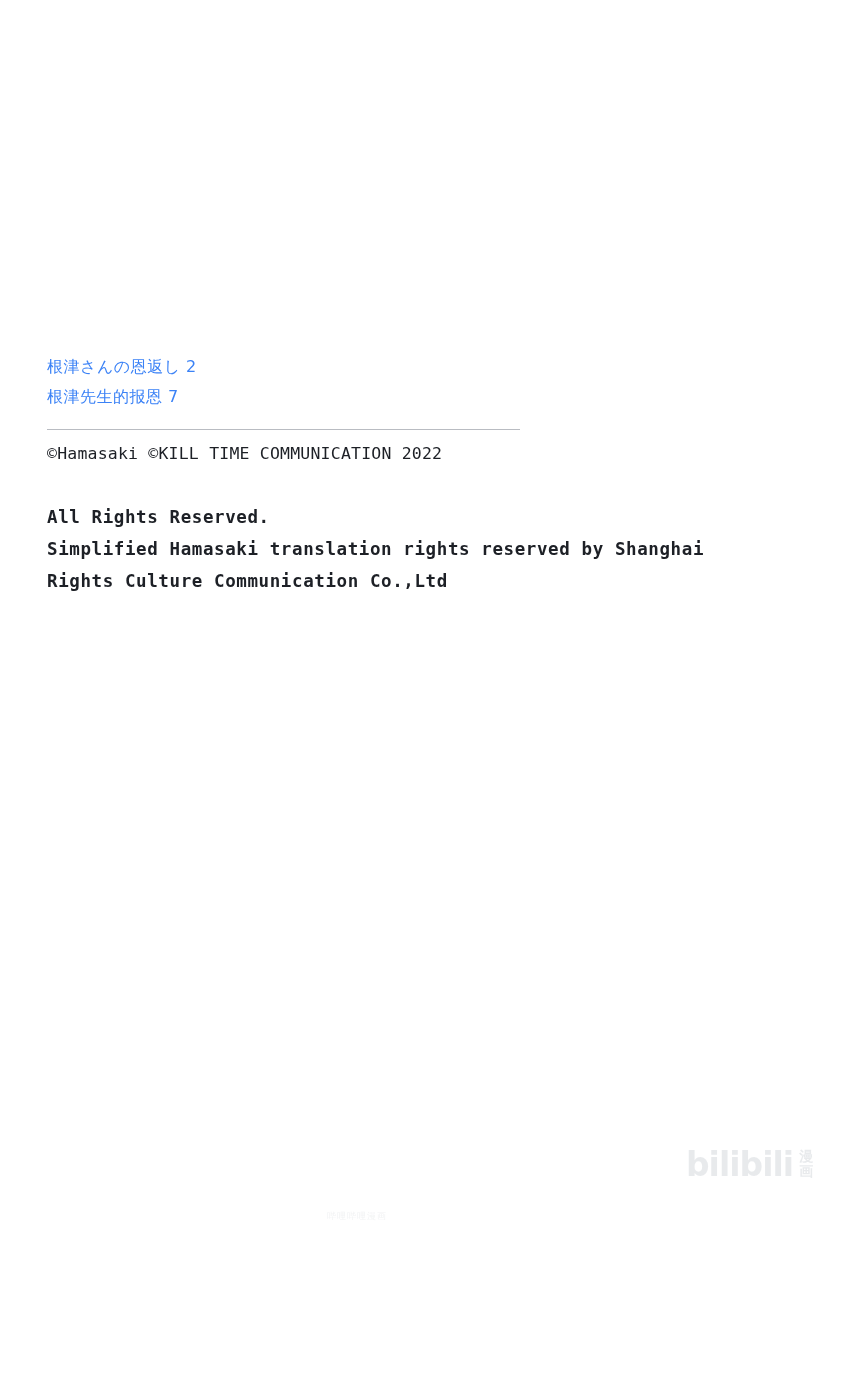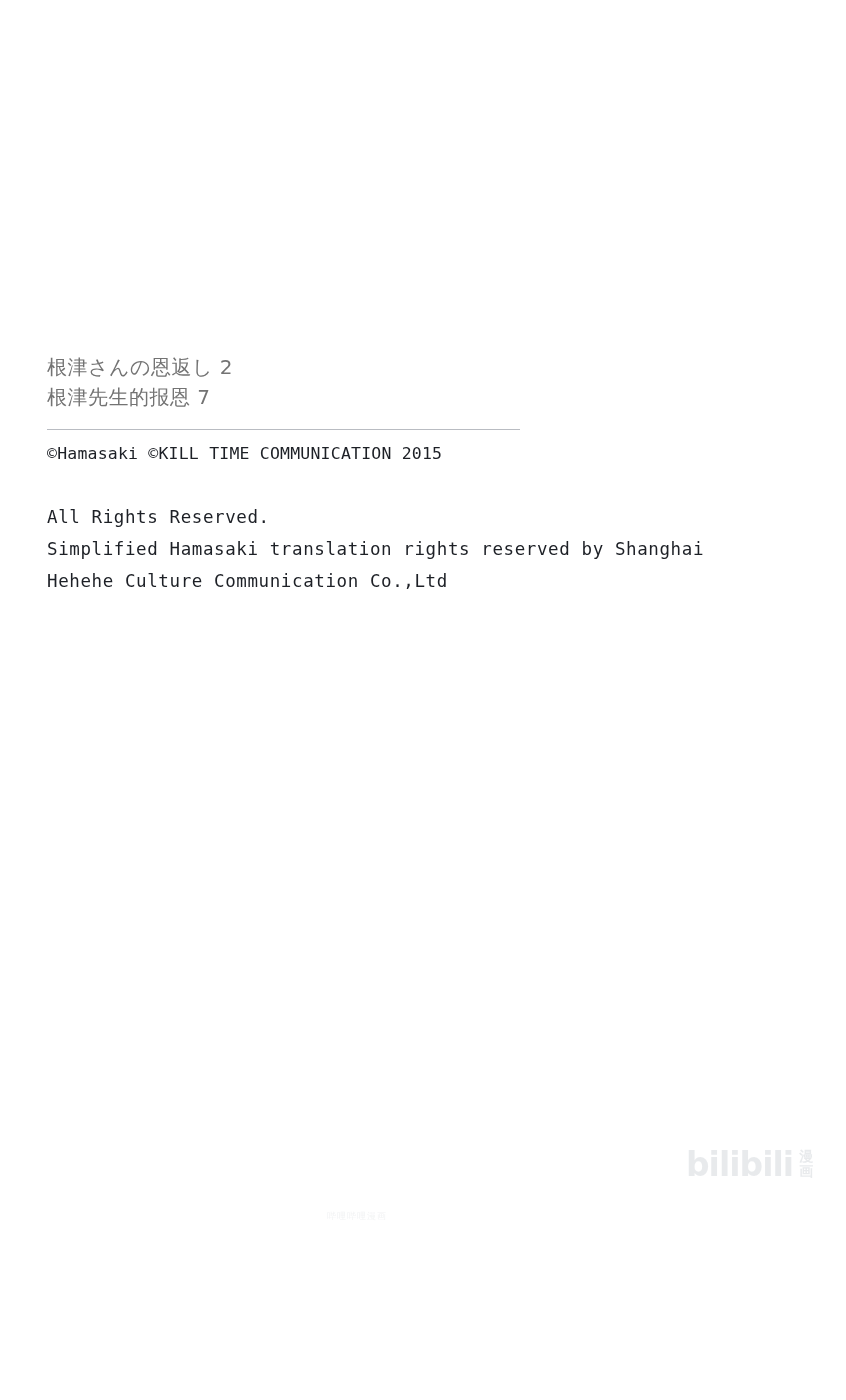--- a/index.html
+++ b/index.html
@@ -24,24 +24,24 @@
 
   .colophon {
     position: absolute;
     left: 47px;
     top: 352px;
     width: 780px;
   }
 
   .title-block {
     font-family: "DejaVu Sans", sans-serif;
-    font-size: 20px;
+    font-size: 16px;
     line-height: 30px;
     letter-spacing: 0.5px;
-    color: #737373;
+    color: #3b82f6;
   }
   .title-block .t-line {
     white-space: pre;
   }
 
   .rule {
     width: 473px;
     height: 1px;
     background: #b9bcc2;
     margin-top: 17px;
@@ -60,20 +60,21 @@
   .rights-block {
     margin-top: 38px;
     font-family: "DejaVu Sans Mono", monospace;
     font-size: 17.5px;
     line-height: 32px;
     letter-spacing: 0.6px;
     color: #1d2026;
   }
   .rights-block .r-line {
     white-space: pre;
+    font-weight: bold;
   }
 
   
   .watermark {
     position: absolute;
     right: 30px;
     top: 1125px;
     width: 130px;
     height: 56px;
     opacity: 0.22;
@@ -119,26 +120,26 @@
 
   <div class="colophon">
 
     <div class="title-block">
       <div class="t-line">根津さんの恩返し 2</div>
       <div class="t-line">根津先生的报恩 7</div>
     </div>
 
     <div class="rule"></div>
 
-    <div class="copyright-line">©Hamasaki ©KILL TIME COMMUNICATION 2015</div>
+    <div class="copyright-line">©Hamasaki ©KILL TIME COMMUNICATION 2022</div>
 
     <div class="rights-block">
       <div class="r-line">All Rights Reserved.</div>
       <div class="r-line">Simplified Hamasaki translation rights reserved by Shanghai</div>
-      <div class="r-line">Hehehe Culture Communication Co.,Ltd</div>
+      <div class="r-line">Rights Culture Communication Co.,Ltd</div>
     </div>
 
   </div>
 
   <div class="watermark">
     <span class="wm-text">bilibili</span>
     <span class="wm-cn">
       <span>漫</span>
       <span>画</span>
     </span>

